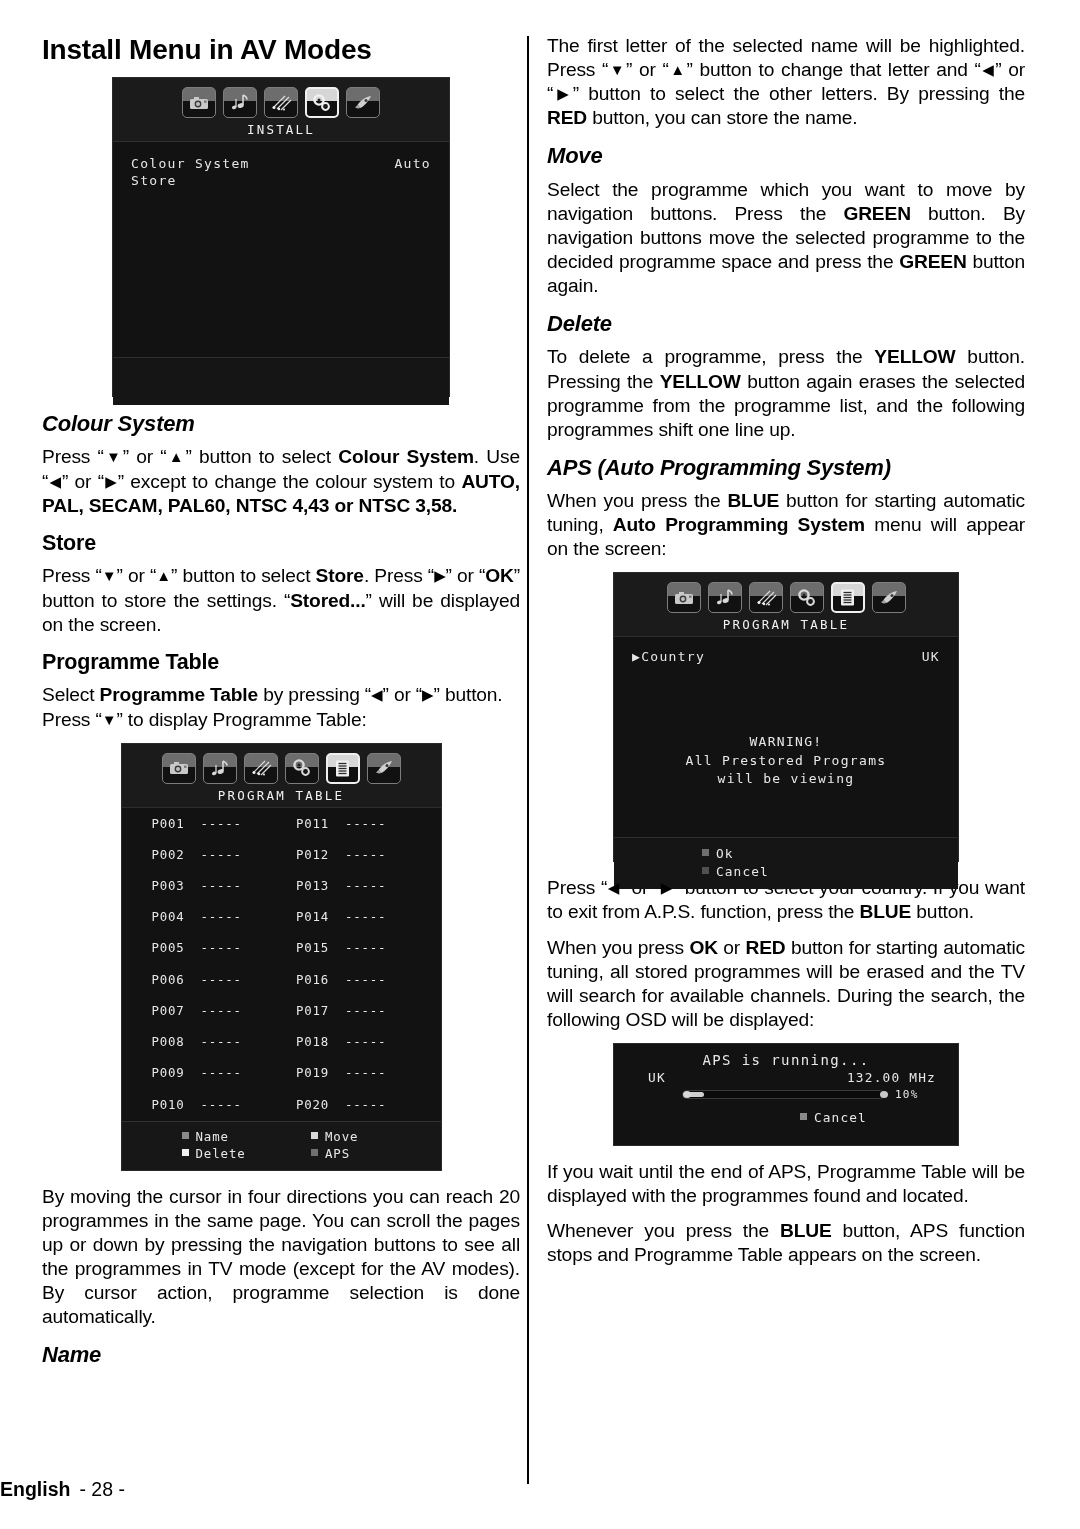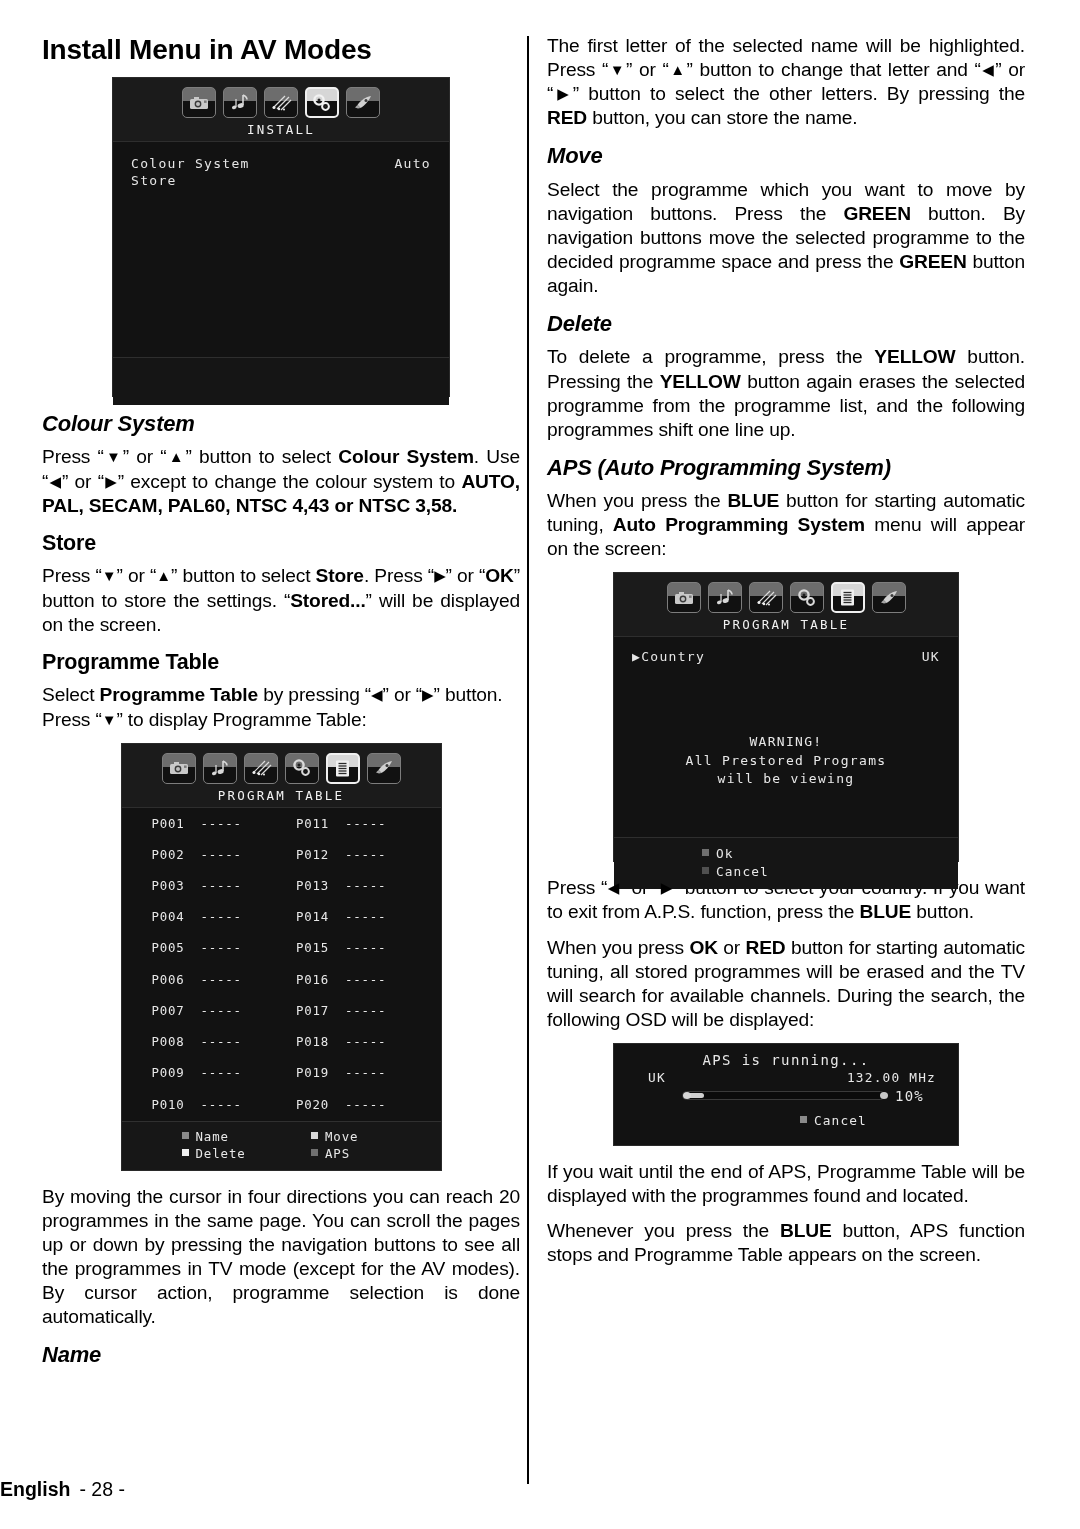--- a/index.html
+++ b/index.html
@@ -137,21 +137,21 @@
     background:#cfcfcf; border-radius:4px;
   }
   #osd-running .knob-l {
     position:absolute; left:0px; top:0px; width:8px; height:7px;
     background:#d8d8d8; border-radius:50%;
   }
   #osd-running .knob-r {
     position:absolute; right:-4px; top:0px; width:8px; height:7px;
     background:#c8c8c8; border-radius:50%;
   }
-  #osd-running .pct { font-size:14px; letter-spacing:1.2px; margin-left:10px; }
+  #osd-running .pct { font-size:11px; letter-spacing:1.2px; margin-left:10px; }
   #osd-running .run-cancel {
     text-align:left; padding:9px 0 0 186px; font-size:12.8px; letter-spacing:1.1px;
   }
 
   
   .pagefoot {
     position:absolute; left:0; right:0; top:1478px;
     font-size:19.5px;
   }
   .pagefoot .lang { font-weight:bold; }

